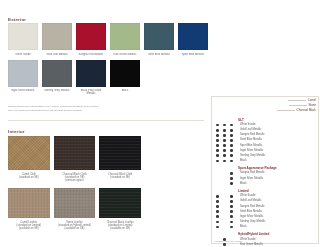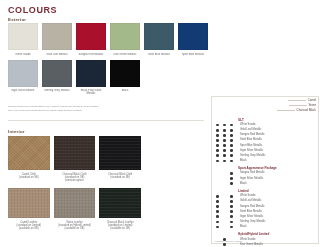--- a/index.html
+++ b/index.html
@@ -123,21 +123,20 @@
   .avail-foot{
     position:absolute;left:2px;bottom:1.5px;
     font-size:2.2px;color:#9a9a9a;
   }
 </style>
 </head>
 <body>
 
 <div class="page">
 
-  <div class="title">COLOURS</div>
 
   <div class="section-label" id="exterior-label">Exterior</div>
 
   <div class="ext-grid">
       <div class="ext-cell">
         <div class="ext-sw" style="background: rgb(228, 225, 216);"></div>
         <div class="ext-cap">White Suede</div>
       </div>
       <div class="ext-cell">
         <div class="ext-sw" style="background: rgb(184, 178, 165);"></div>

